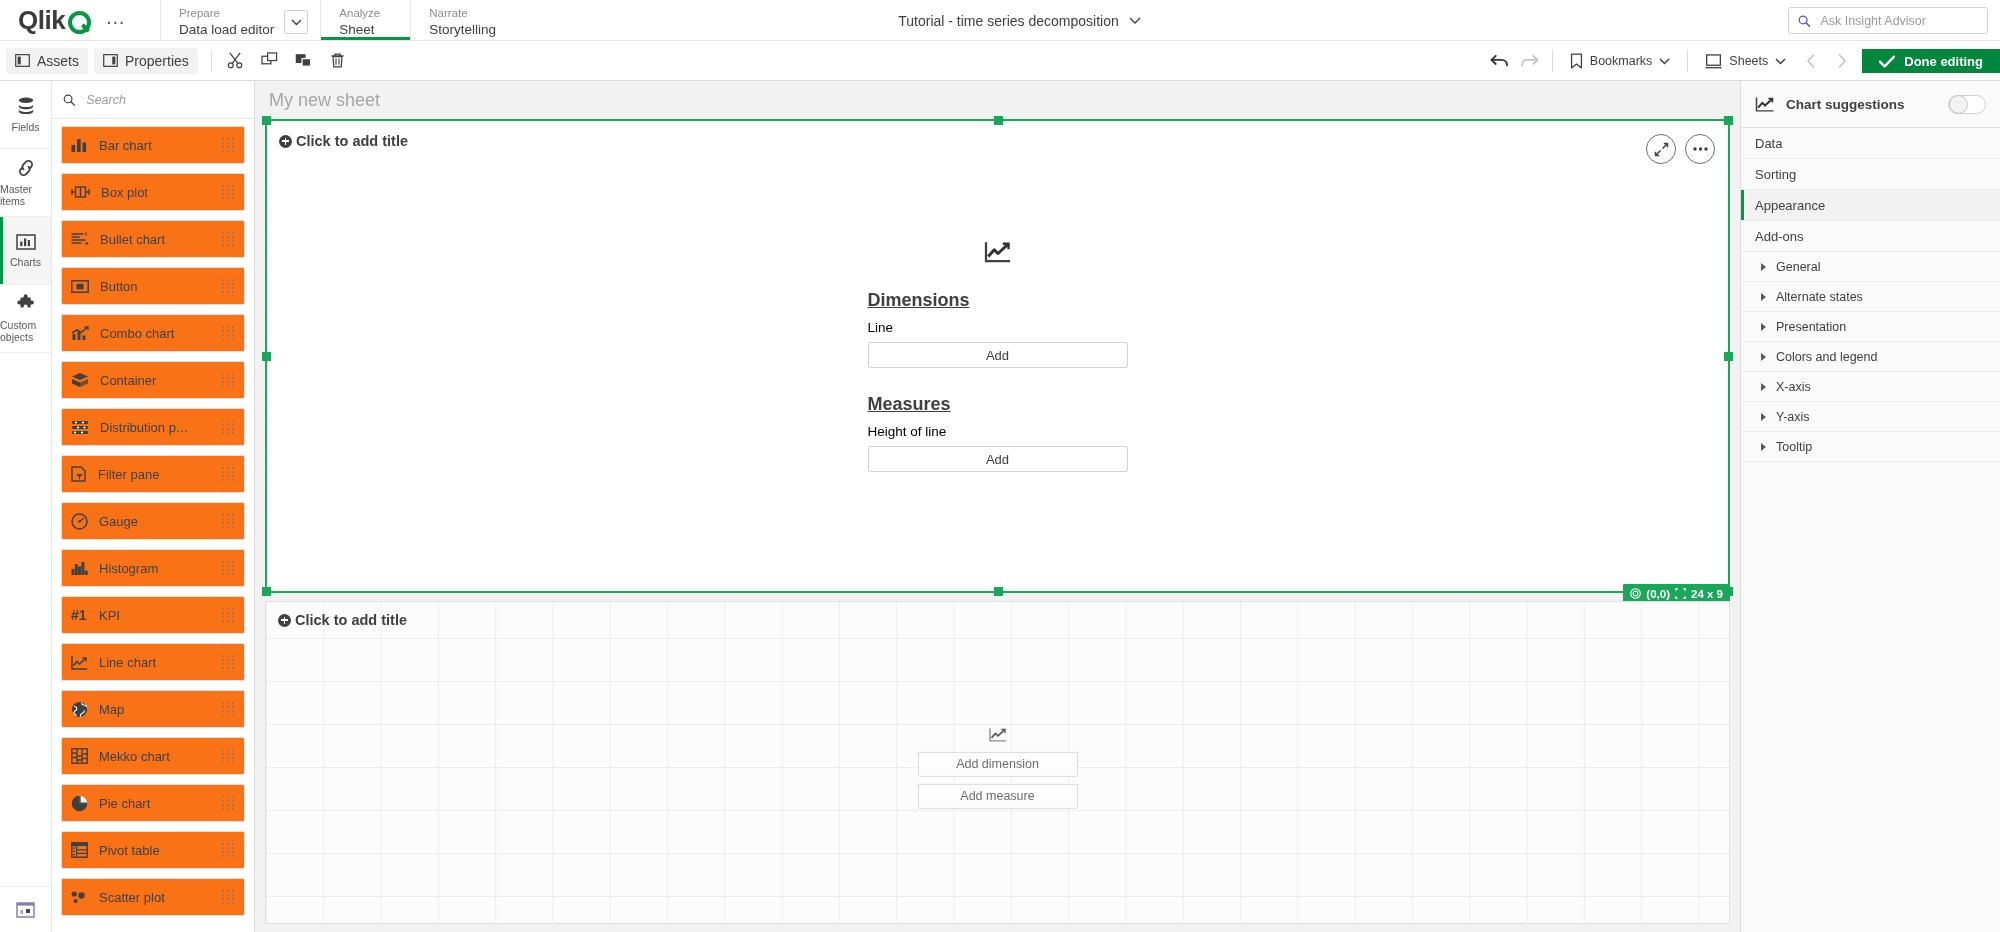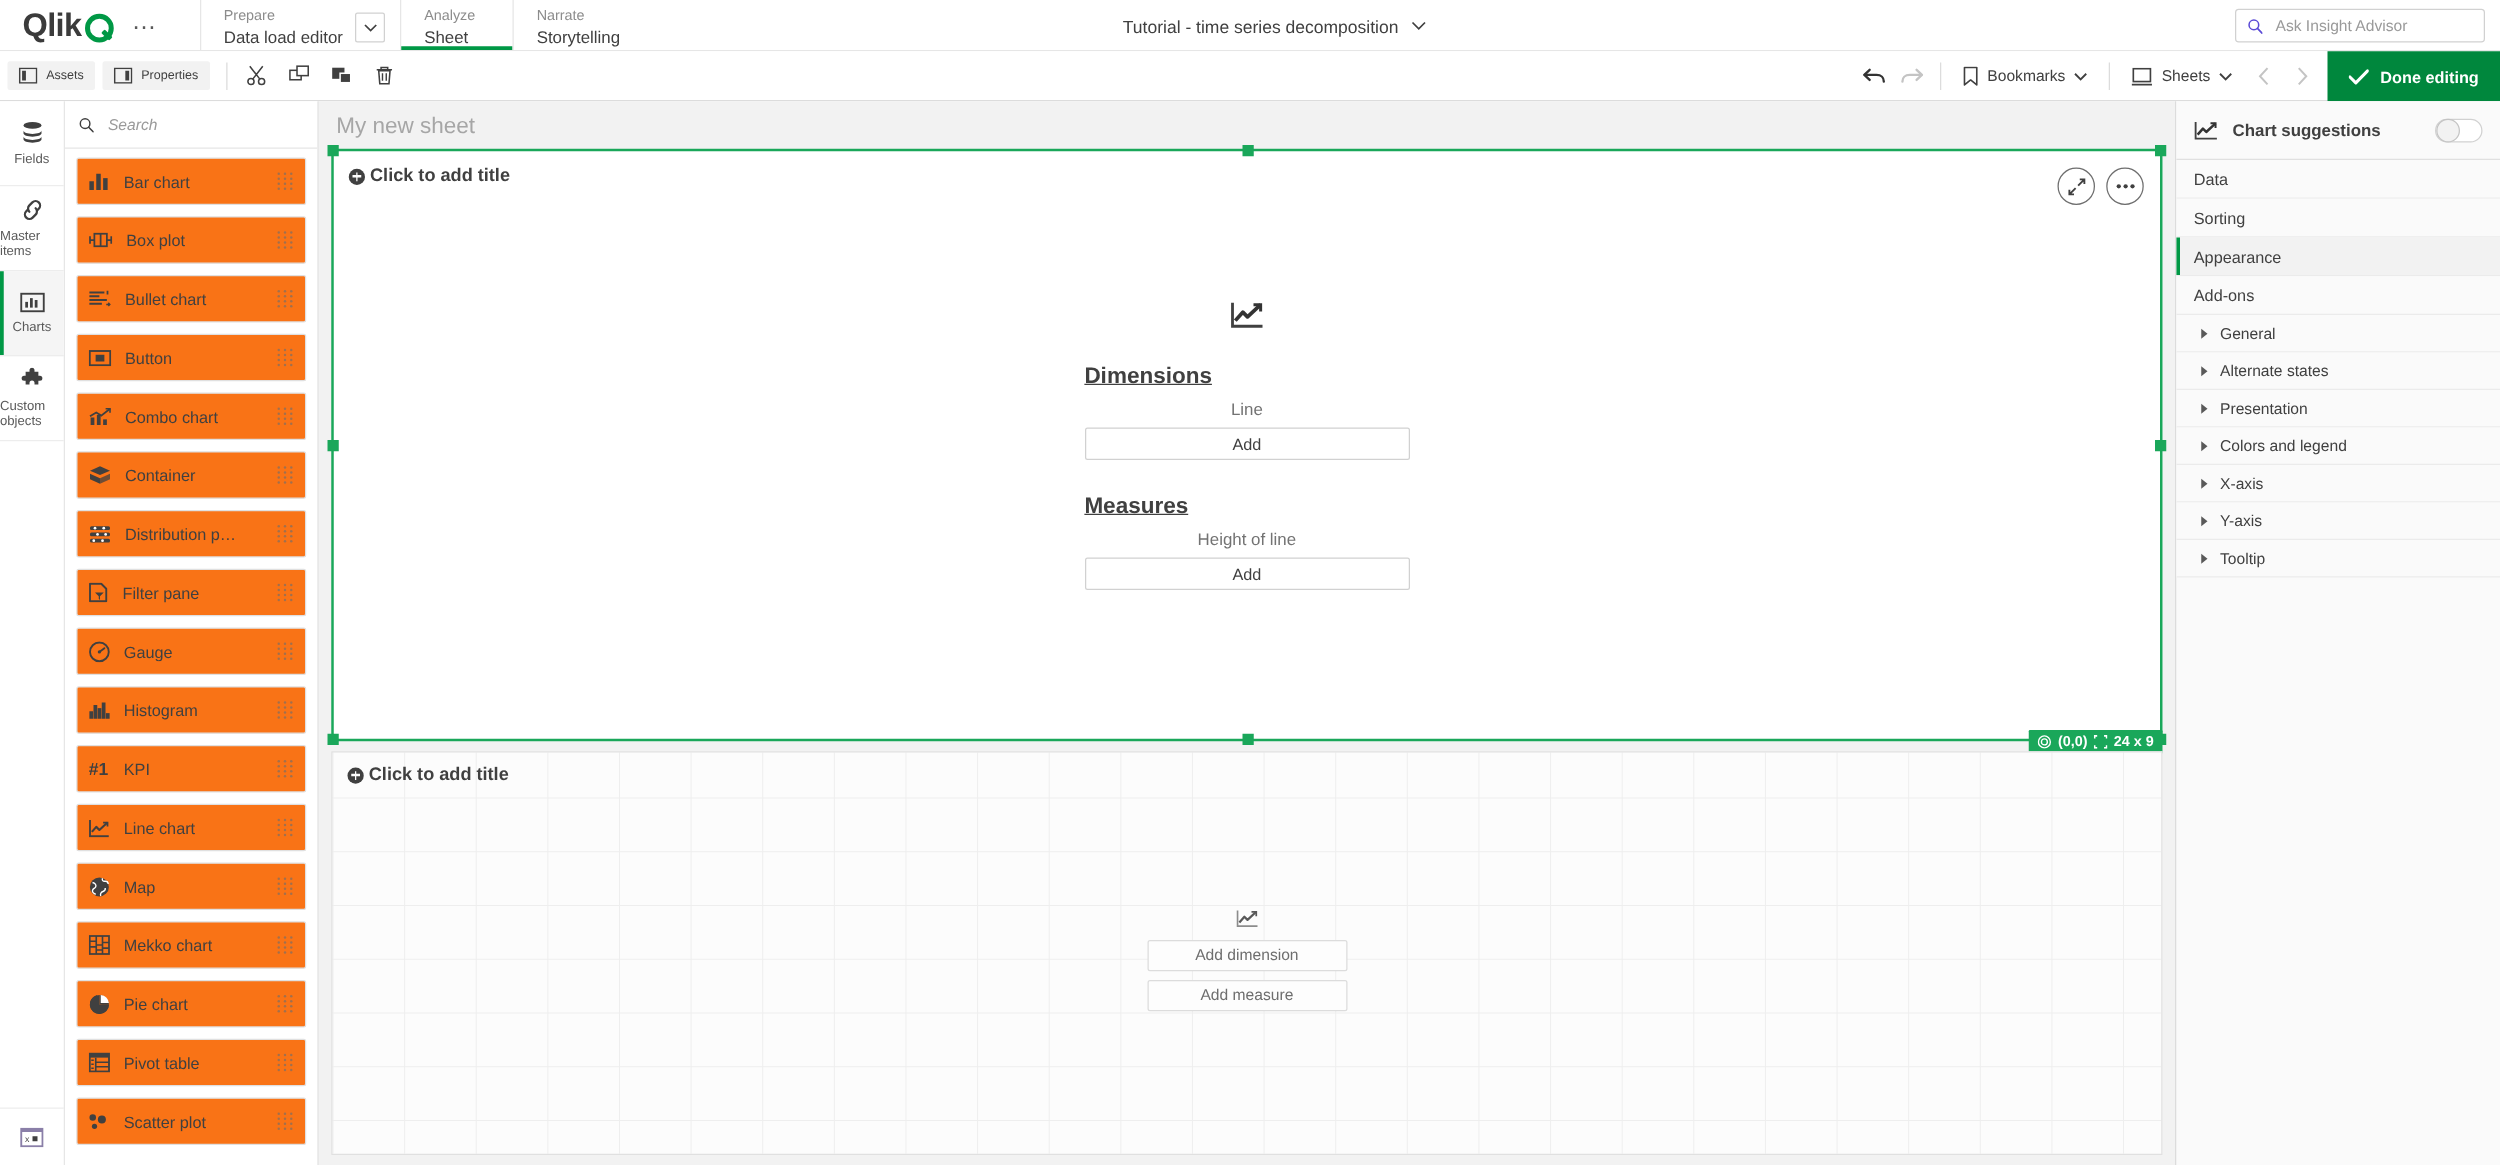--- a/index.html
+++ b/index.html
@@ -67,35 +67,35 @@
   .insight-search input::placeholder { color: #9a9a9a; font-style: normal; }
 
   
   .toolbar {
     height: 40px; min-height: 40px; background: #fff; display: flex; align-items: center;
     border-bottom: 1px solid #dcdcdc; position: relative;
   }
   .tb-left { display: flex; align-items: center; gap: 0px; padding-left: 6px; }
   .tb-chip {
     display: flex; align-items: center; gap: 7px; padding: 5px 9px; border-radius: 2px;
-    font-size: 10px; color: #404040; cursor: pointer; background: #f2f2f2; margin-right: 6px;
+    font-size: 14px; color: #404040; cursor: pointer; background: #f2f2f2; margin-right: 6px;
   }
   .tb-icobtn {
     width: 34px; height: 30px; display: flex; align-items: center; justify-content: center;
     cursor: pointer; border-radius: 2px;
   }
   .tb-sep { width: 1px; height: 22px; background: #dcdcdc; margin: 0 7px; }
   .tb-right { position: absolute; right: 0; top: 0; height: 40px; display: flex; align-items: center; }
   .tb-btn {
     display: flex; align-items: center; gap: 7px; padding: 5px 10px; font-size: 12.5px;
     color: #404040; cursor: pointer; border-radius: 2px;
   }
   .tb-arrow { width: 30px; height: 30px; display: flex; align-items: center; justify-content: center; cursor: pointer;}
   .done-editing {
-    background: #00873d; color: #fff; height: 40px; display: flex; align-items: center;
+    background: #00873d; color: #fff; height: 24px; display: flex; align-items: center;
     gap: 9px; padding: 0 17px; font-size: 13px; font-weight: 600; cursor: pointer;
   }
 
   
   .body { flex: 1; display: flex; min-height: 0; position: relative; }
 
   
   .rail {
     width: 52px; min-width: 52px; background: #fff; border-right: 1px solid #e6e6e6;
     display: flex; flex-direction: column; position: relative;
@@ -167,21 +167,21 @@
   .circ-btn {
     width: 30px; height: 30px; border-radius: 50%; border: 1px solid #6e6e6e; background: #fff;
     display: flex; align-items: center; justify-content: center; cursor: pointer;
   }
   .obj-center {
     position: absolute; left: 0; right: 0; top: 50%; transform: translateY(-50%);
     display: flex; flex-direction: column; align-items: center;
   }
   .dm-block { width: 260px; }
   .dm-h { font-size: 18px; font-weight: 700; color: #404040; margin: 26px 0 9px 0; text-decoration: underline; }
-  .dm-sub { font-size: 13.5px; color: #737373; margin-bottom: 7px; text-align: center; }
+  .dm-sub { font-size: 13.5px; color: #000000; margin-bottom: 7px; }
   .add-btn {
     width: 100%; height: 26px; border: 1px solid #d1d1d1; background: #fff; border-radius: 2px;
     font-size: 13px; color: #404040; cursor: pointer; display: flex; align-items: center;
     justify-content: center; font-family: "Liberation Sans", sans-serif;
   }
   
   .rh { position: absolute; width: 9px; height: 9px; background: #1aa75a; }
   .rh.n { top: -5px; left: 50%; margin-left: -4px; }
   .rh.s { bottom: -5px; left: 50%; margin-left: -4px; }
   .rh.w { left: -5px; top: 50%; margin-top: -4px; }

